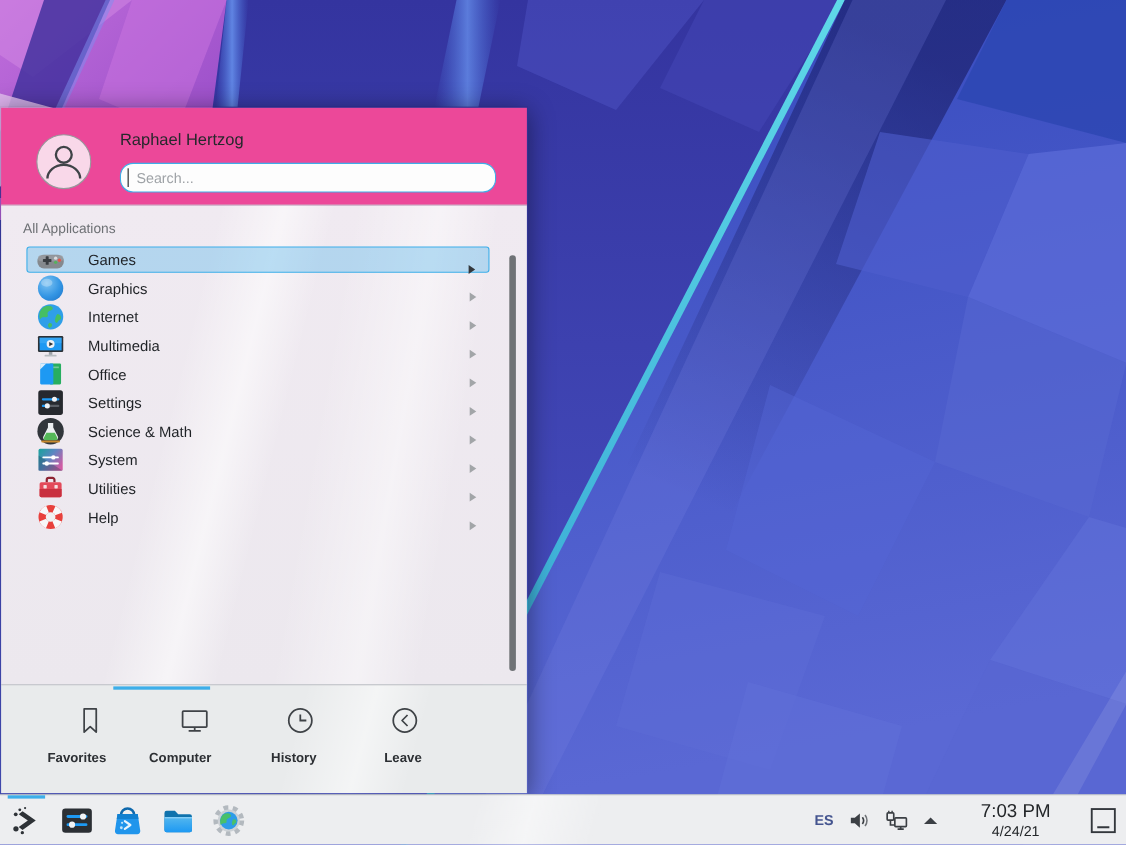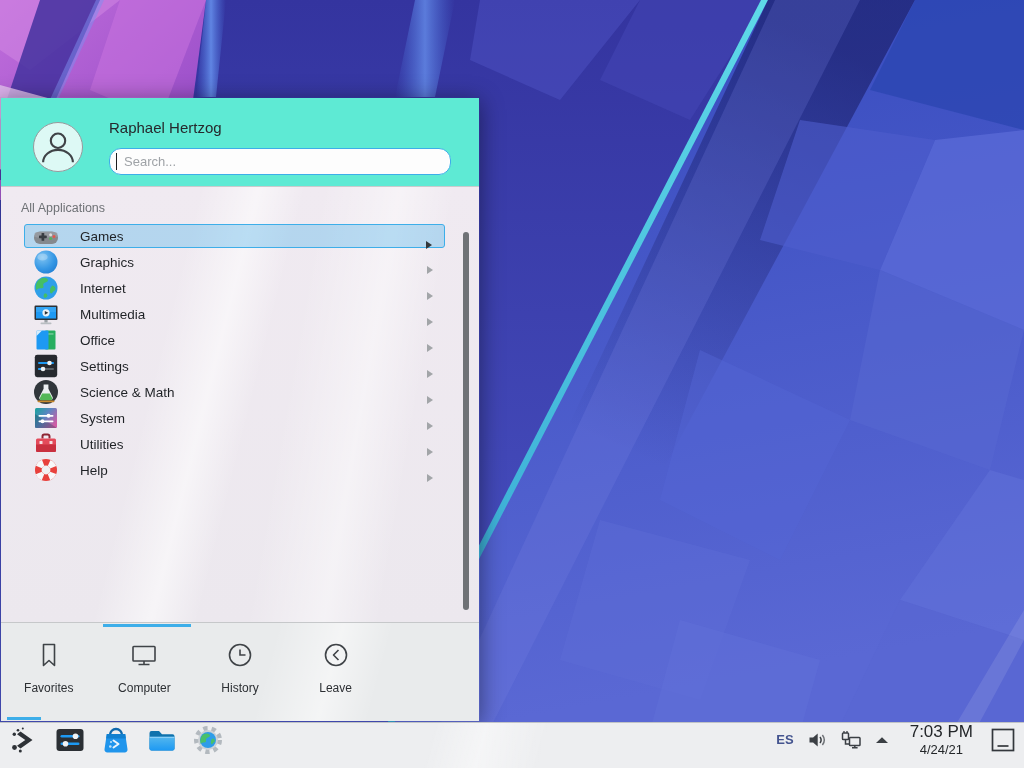--- a/index.html
+++ b/index.html
@@ -4,21 +4,21 @@
 <style>
   html,body{margin:0;padding:0;}
   .screen{position:relative;width:1024px;height:768px;overflow:hidden;
     font-family:"Liberation Sans","DejaVu Sans",sans-serif;background:#3a48bc;}
   .wallpaper{position:absolute;inset:0;}
 
   
   .menu{position:absolute;left:0;top:97px;width:480px;height:625px;
     box-shadow:0 4px 22px rgba(0,0,0,.45);border:1px solid rgba(0,0,0,.12);
     box-sizing:border-box;display:flex;flex-direction:column;}
-  .menu-header{position:relative;height:88px;background:#5eead4;
+  .menu-header{position:relative;height:88px;background:#ec4899;
     border-bottom:1px solid #c9cbcd;flex:none;}
   .avatar{position:absolute;left:32px;top:24px;width:50px;height:50px;border-radius:50%;
     border:1px solid #97999c;background:rgba(253,253,253,.8);box-sizing:border-box;}
   .user-name{position:absolute;left:108px;top:21px;font-size:15px;color:#26282c;}
   .search-wrap{position:absolute;left:108px;top:50px;width:342px;height:27px;}
   .search-wrap input{width:100%;height:100%;box-sizing:border-box;border:1px solid #3daee9;
     border-radius:12px;background:#fdfdfd;padding:0 14px;font:13px "Liberation Sans",sans-serif;
     color:#232629;outline:none;}
   .search-wrap input::placeholder{color:#9fa3a7;}
   .caret{position:absolute;left:7px;top:5px;width:1px;height:17px;background:#1b1d1f;}
@@ -40,38 +40,38 @@
     border-left:6px solid #a2a5a8;}
   .menu-row.selected .row-arrow{border-left-color:#33373b;}
   .scrollbar{position:absolute;right:10px;top:45px;width:6px;height:378px;border-radius:3px;
     background:#6f7276;}
 
   .menu-footer{position:relative;height:98px;flex:none;background:#e9ebec;
     border-top:1px solid #c6c8ca;
     background-image:linear-gradient(105deg, rgba(255,255,255,0) 55%, rgba(255,255,255,.5) 68%, rgba(255,255,255,0) 78%);}
   .tab-indicator{position:absolute;left:102px;top:1px;width:88px;height:3px;background:#3daee9;}
   .tabs{display:grid;grid-template-columns:repeat(5,1fr);height:100%;align-items:start;}
-  .tab{display:flex;flex-direction:column;align-items:center;padding-top:17px;gap:7px;cursor:default;}
+  .tab{display:flex;flex-direction:column;align-items:flex-end;padding-top:17px;gap:7px;cursor:default;font-weight:bold;}
   .tab-label{font-size:12px;color:#2c2f33;}
 
   
   .taskbar{position:absolute;left:0;bottom:0;width:1024px;height:46px;box-sizing:border-box;
     background:
       linear-gradient(105deg, rgba(255,255,255,0) 42%, rgba(255,255,255,.45) 47%, rgba(255,255,255,0) 53%),
       #edeef0;
     border-top:1px solid rgba(110,115,120,.35);
-    display:flex;align-items:flex-end;padding:12px 8px;}
+    display:flex;align-items:center;padding:12px 8px;}
   .tb-launchers{display:flex;gap:14px;align-items:center;}
   .tb-icon{position:relative;width:32px;height:32px;flex:none;}
   .task-indicator{position:absolute;top:-7px;left:-1px;width:34px;height:3px;background:#3daee9;}
   .tb-spacer{flex:1;}
   .tray{display:flex;align-items:center;gap:13px;}
   .kbd-layout{font-size:13px;font-weight:bold;color:#44548f;}
   .tray-icon{width:20px;height:20px;flex:none;}
-  .clock{text-align:center;line-height:1;margin:0 4px;}
+  .clock{text-align:center;line-height:1;margin:0 22px;}
   .clock-time{font-size:17px;color:#232629;}
   .clock-date{font-size:13px;color:#232629;margin-top:3px;}
   .show-desktop{width:26px;height:26px;flex:none;}
 </style>
 </head>
 <body>
 
 <div class="screen">
 
   <svg class="wallpaper" width="1024" height="768" viewBox="0 0 1024 768" preserveAspectRatio="none">

